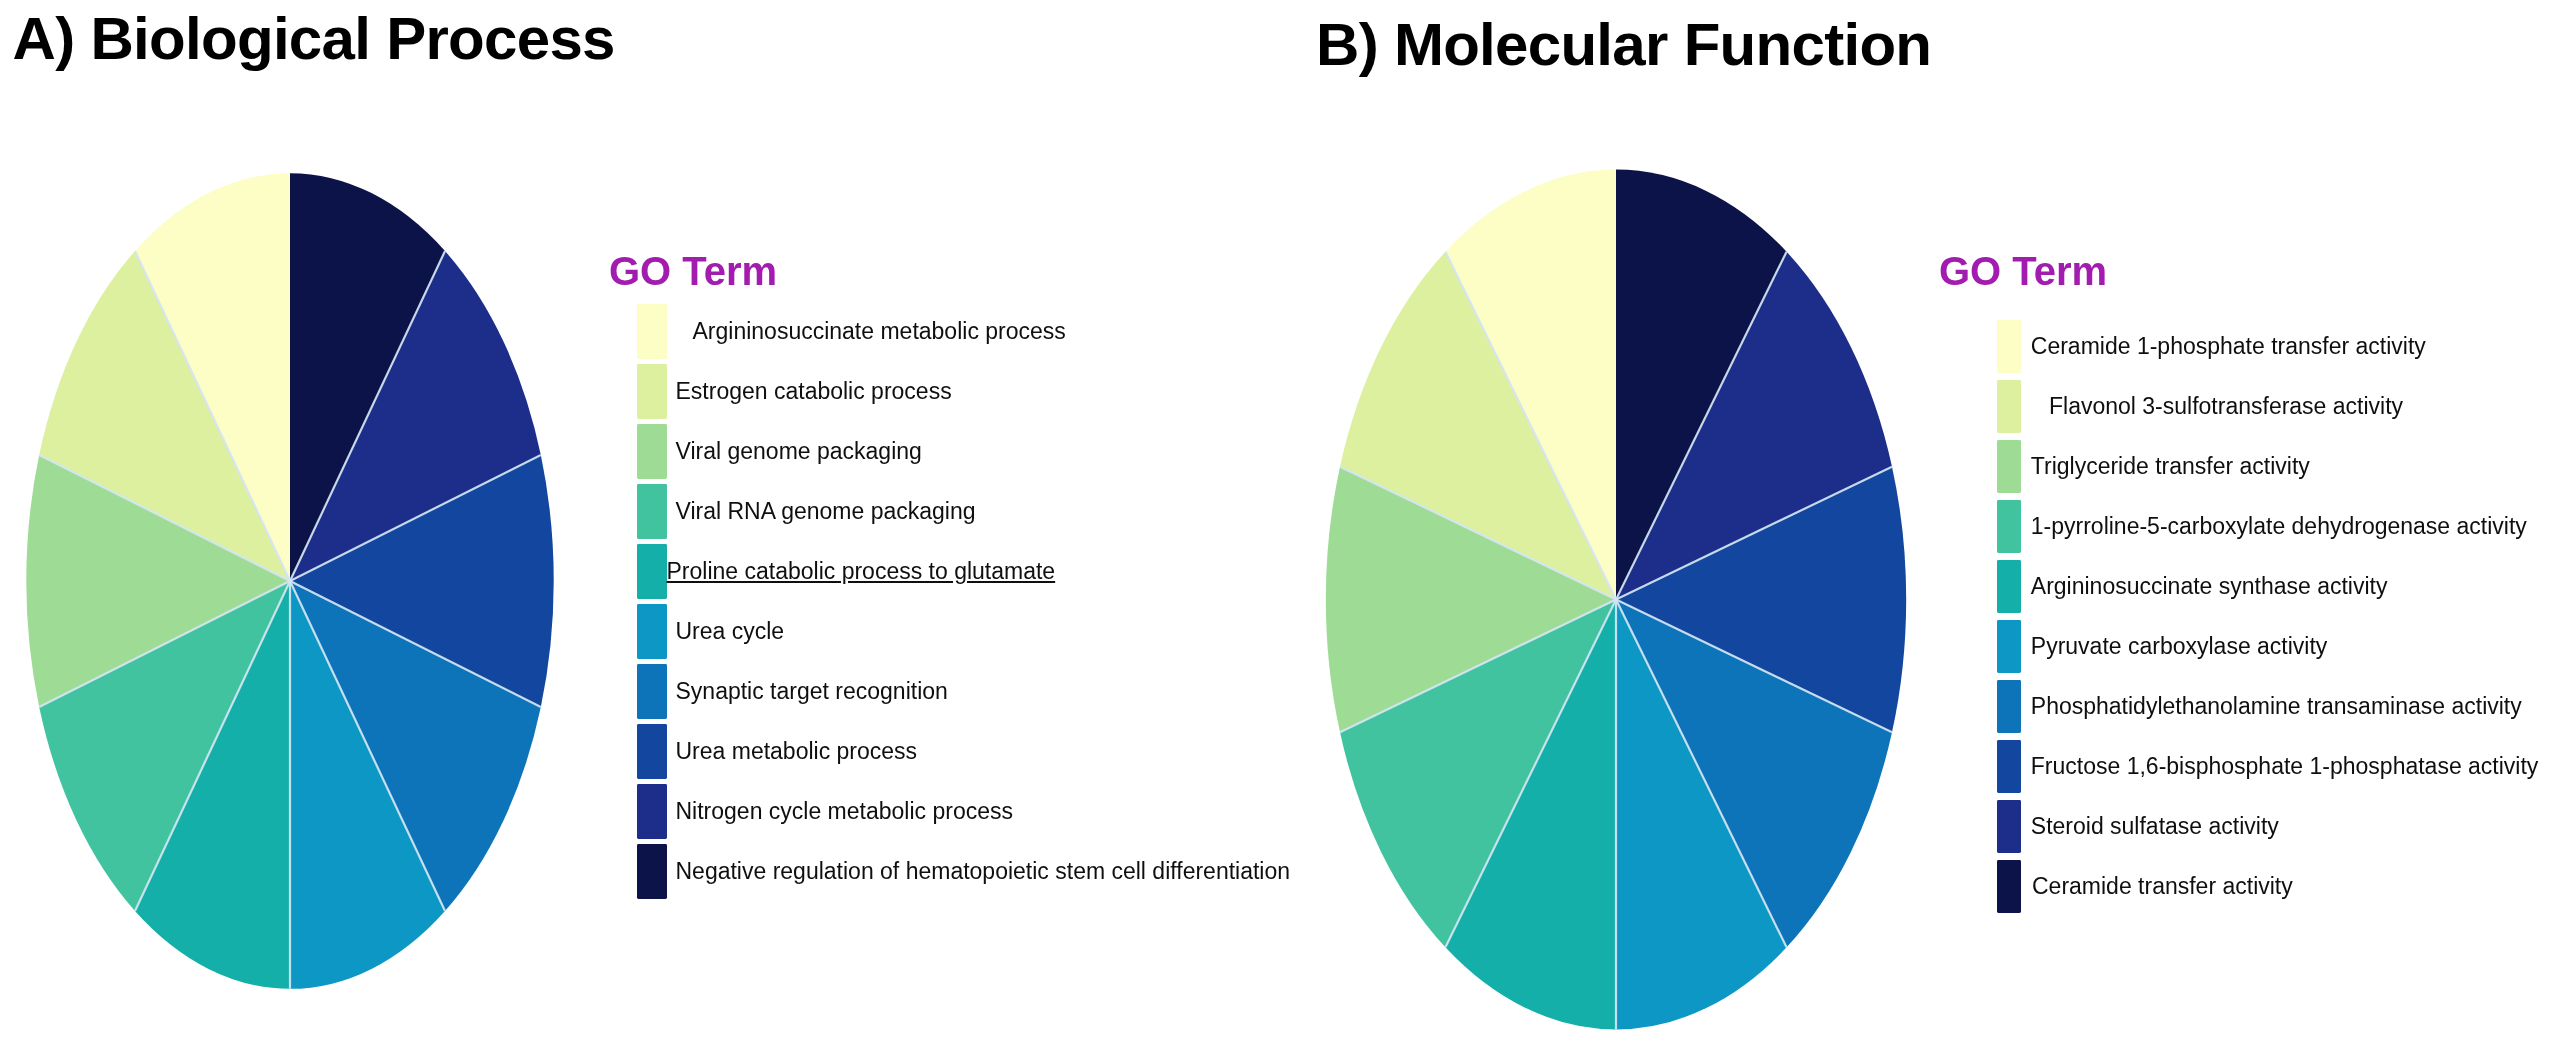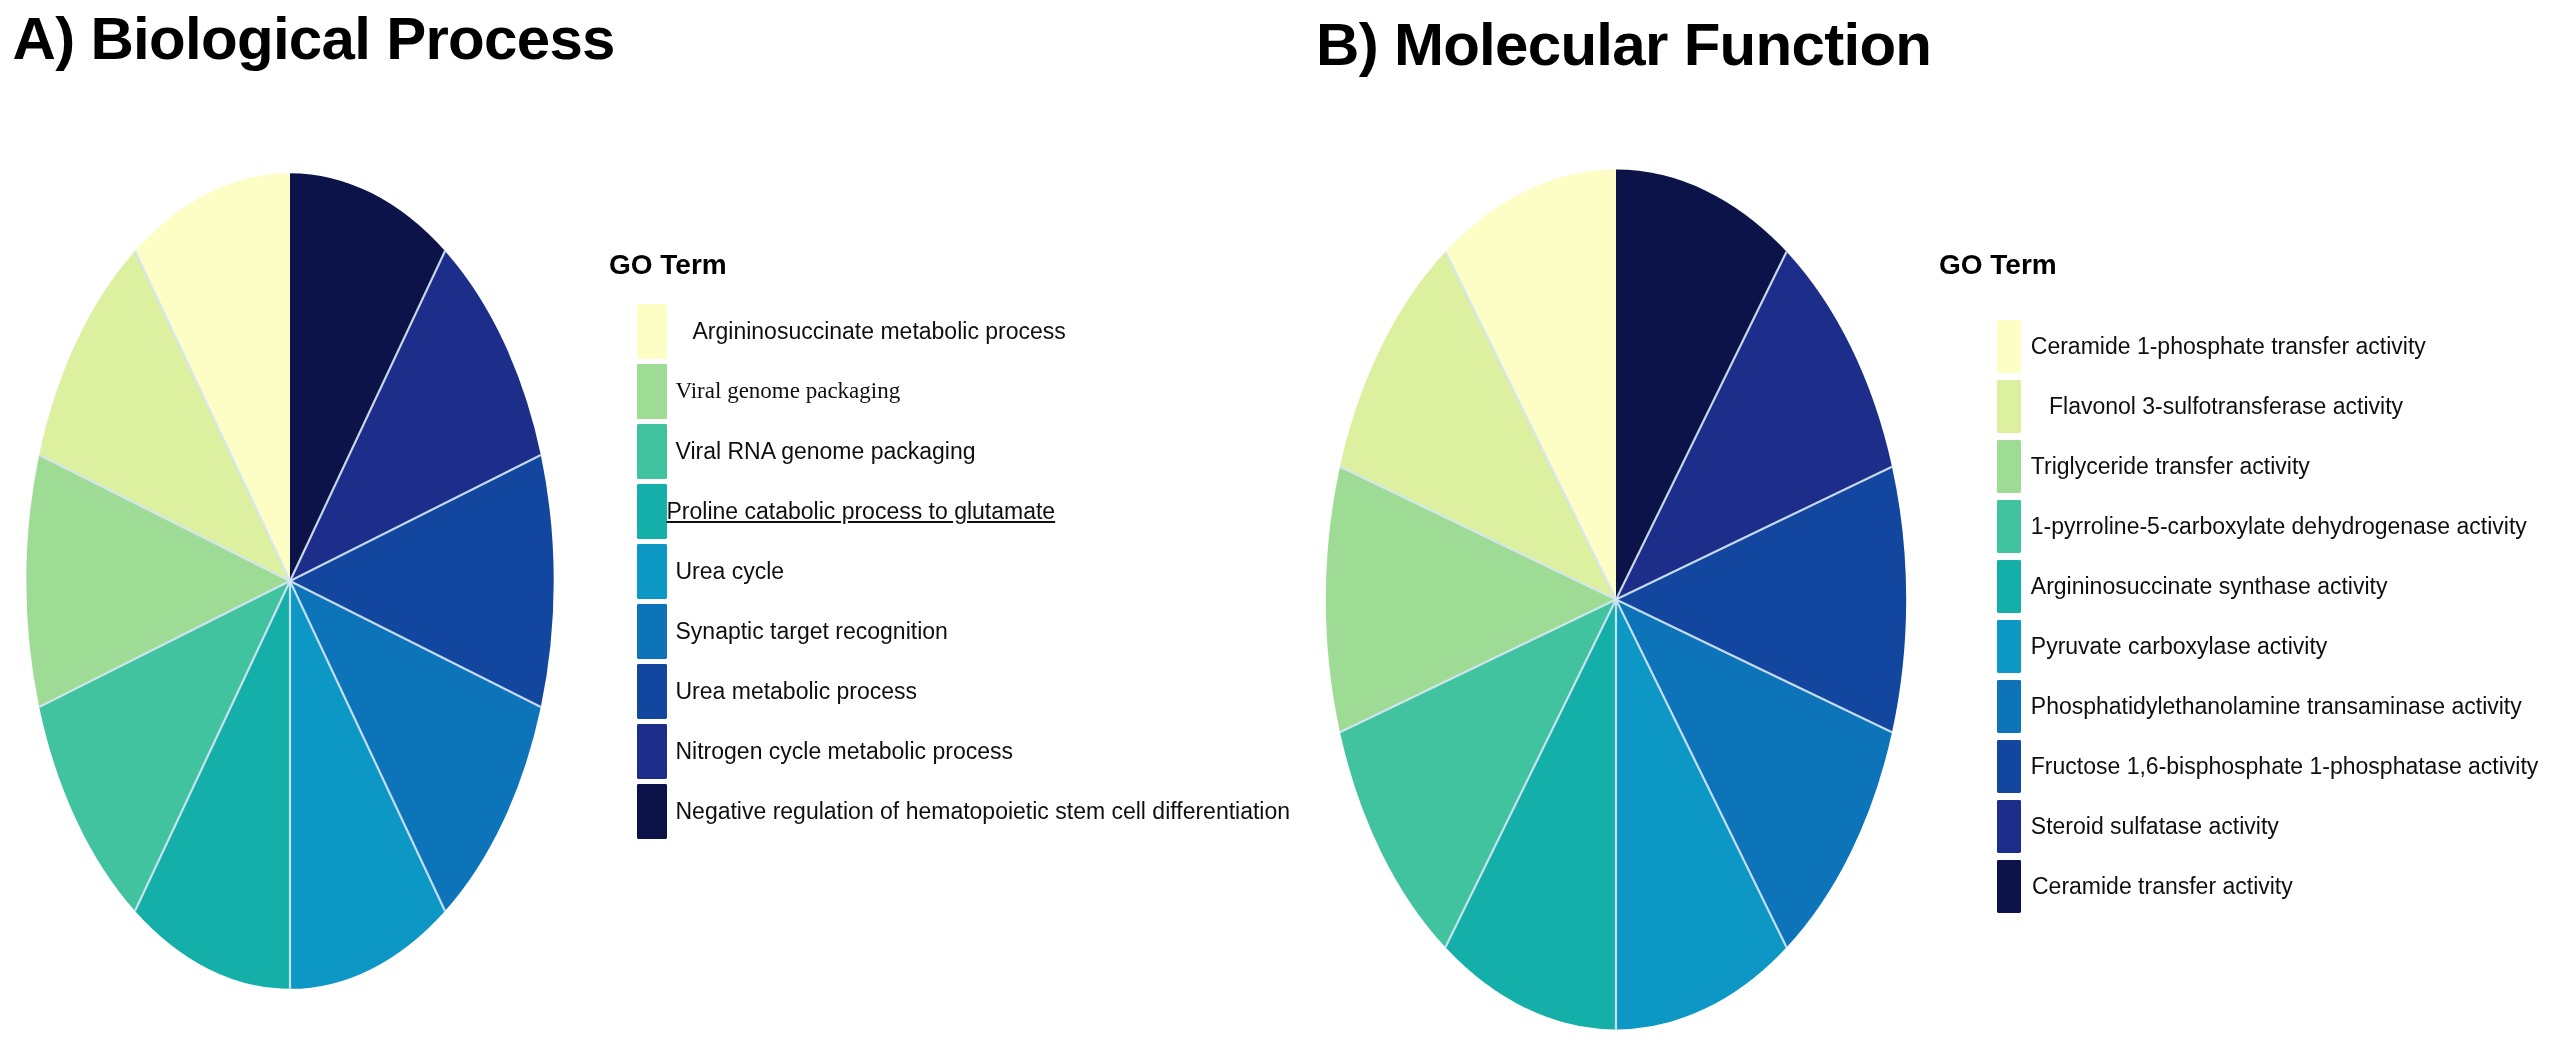--- a/index.html
+++ b/index.html
@@ -5,21 +5,21 @@
   html,body{margin:0;padding:0;}
   body{
     width:2576px;height:1057px;position:relative;background:#ffffff;
     font-family:"Liberation Sans",sans-serif;overflow:hidden;
   }
   .panel-title{
     position:absolute;font-size:60px;font-weight:bold;color:#000;
     line-height:1;white-space:nowrap;letter-spacing:-0.7px;
   }
   .legend-title{
-    position:absolute;font-size:28px;font-weight:bold;color:#000000;
+    position:absolute;font-size:40px;font-weight:bold;color:#a21caf;
     line-height:1;white-space:nowrap;text-align:right;
   }
   .pie{position:absolute;display:block;}
   .legend-list{position:absolute;display:flex;flex-direction:column;}
   .legend-row{display:flex;align-items:center;height:60px;}
   .swatch{display:inline-block;border-radius:1.4px;flex:0 0 auto;}
   .legend-label{font-size:23px;color:#0f0f0f;white-space:nowrap;}
 </style>
 </head>
 <body>
@@ -49,22 +49,26 @@
   </svg>
 
 <div class="legend-title" style="left:609px;top:251px">GO Term</div>
 
 <div id="legend0" class="legend-list" style="left:637px;top:301px">
     <div class="legend-row">
       <span class="swatch" style="width: 29.5px; height: 55px; background: rgb(253, 253, 198);"></span>
       <span class="legend-label" style="margin-left: 26px;">Argininosuccinate metabolic process</span>
     </div>
     <div class="legend-row">
+      <span class="swatch" style="width: 29.5px; height: 55px; background: rgb(220, 240, 160);"></span>
+      <span class="legend-label" style="margin-left: 9px;">Estrogen catabolic process</span>
+    </div>
+    <div class="legend-row">
       <span class="swatch" style="width: 29.5px; height: 55px; background: rgb(158, 220, 149);"></span>
-      <span class="legend-label" style="margin-left: 9px; font-family: Liberation Serif, serif;">Viral genome packaging</span>
+      <span class="legend-label" style="margin-left: 9px;">Viral genome packaging</span>
     </div>
     <div class="legend-row">
       <span class="swatch" style="width: 29.5px; height: 55px; background: rgb(65, 195, 160);"></span>
       <span class="legend-label" style="margin-left: 9px;">Viral RNA genome packaging</span>
     </div>
     <div class="legend-row">
       <span class="swatch" style="width: 29.5px; height: 55px; background: rgb(20, 175, 168);"></span>
       <span class="legend-label" style=" text-decoration: underline;">Proline catabolic process to glutamate</span>
     </div>
     <div class="legend-row">

